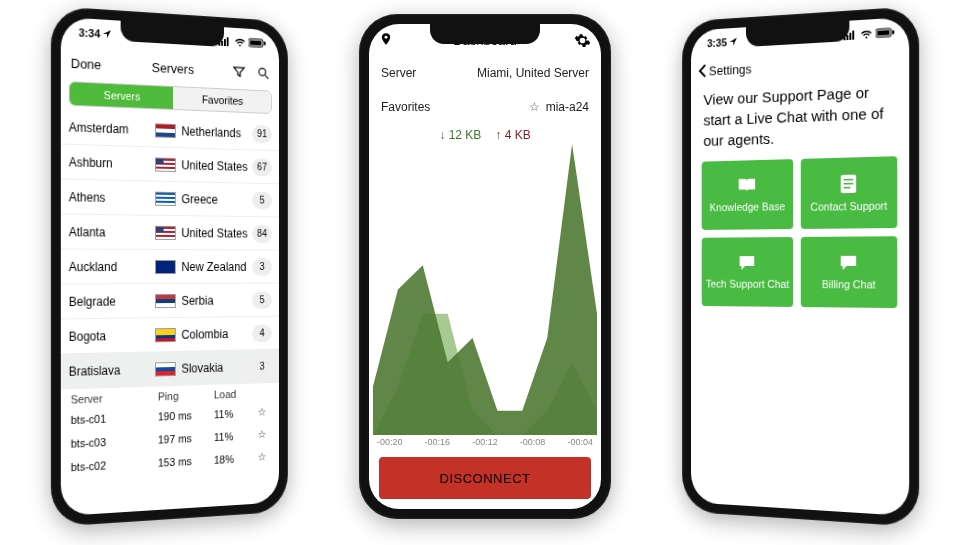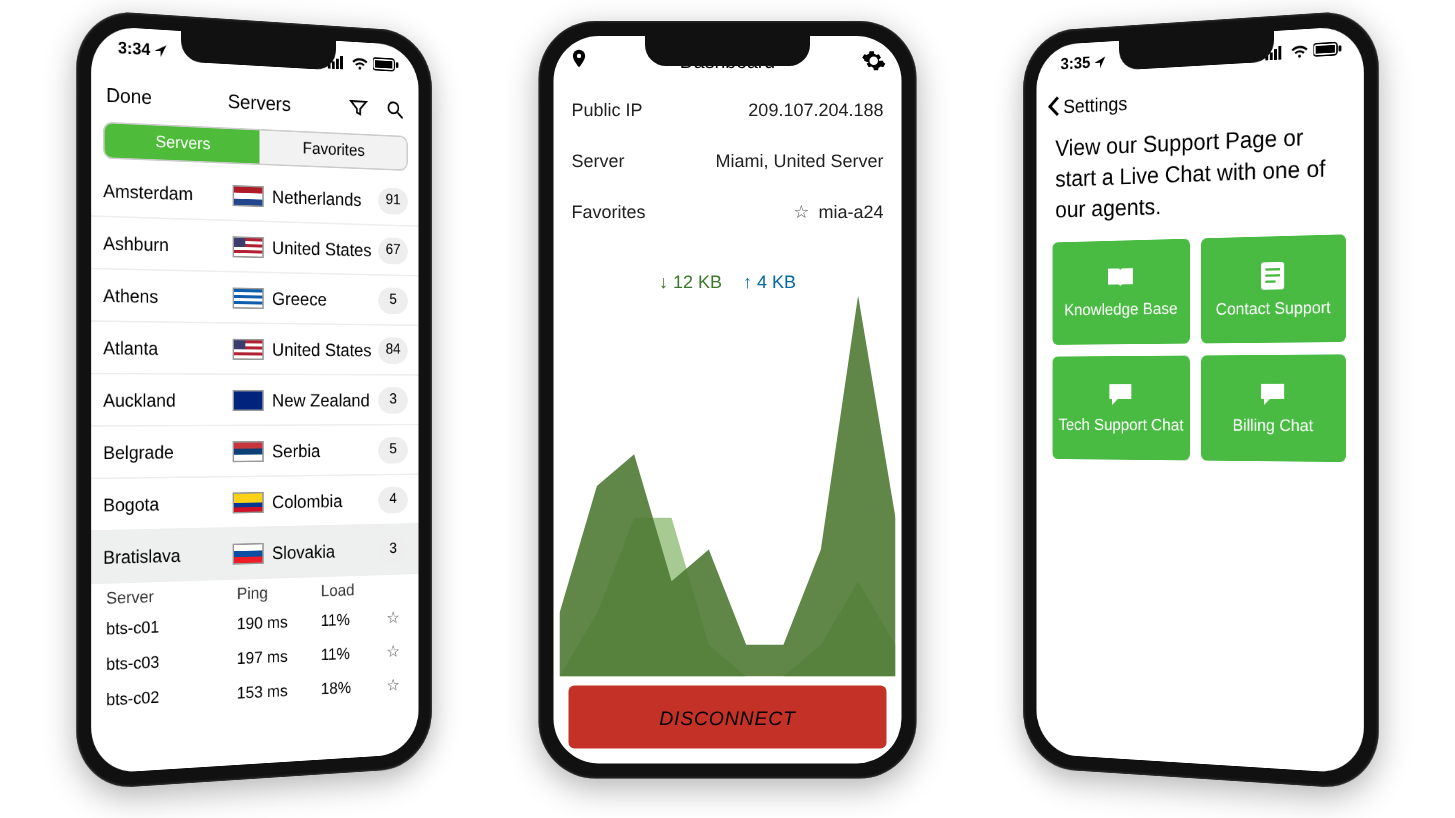--- a/index.html
+++ b/index.html
@@ -138,36 +138,36 @@
   
   .info-row{
     display:flex; align-items:center; height:34px;
     padding:0 12px; font-size:12px;
   }
   .info-row .label{flex:1; color:#222;}
   .info-row .value{color:#222;}
   .info-row .star2{margin-right:6px; color:#555;}
   .speed-row{
     display:flex; justify-content:center; gap:14px;
-    font-size:12px; padding:4px 12px 2px;margin-top:19px;
+    font-size:12px; padding:4px 12px 2px;
   }
   .speed-down{color:#3a7a2a;}
-  .speed-up{color:#0369a1;}
+  .speed-up{color:#7f1d1d;}
   .chart-box{ flex:1; position:relative; padding:0 4px; }
   .chart-box svg{ width:100%; height:100%; display:block; }
   .x-ticks{
     display:flex; justify-content:space-between;
     font-size:9px; color:#888; padding:2px 8px 4px;
   }
   .disc-btn{
     margin:6px 10px 10px;
     height:42px; background:#c33127;
     border-radius:4px;
     display:flex; align-items:center; justify-content:center;
-    color:#000; font-size:13px; letter-spacing:0.5px;font-style:italic;
+    color:#000; font-size:13px; letter-spacing:0.5px;
   }
 
   
   .back-row{
     height:28px; display:flex; align-items:center;
     padding:0 8px; font-size:13px;
   }
   .support-text{
     padding:6px 14px 10px; font-size:15.5px; line-height:1.35;
   }
@@ -335,42 +335,45 @@
           </svg>
       </div>
       <div class="nav-title">Dashboard</div>
       <div class="nav-right">
         <svg width="17" height="17" viewBox="0 0 24 24">
             <path d="M12 8a4 4 0 100 8 4 4 0 000-8zm9 4a7 7 0 01-.1 1.2l2 1.6-2 3.4-2.4-.9a7 7 0 01-2 1.2l-.4 2.5h-4l-.4-2.5a7 7 0 01-2-1.2l-2.4.9-2-3.4 2-1.6A7 7 0 013 12a7 7 0 01.1-1.2l-2-1.6 2-3.4 2.4.9a7 7 0 012-1.2L8 3h4l.4 2.5a7 7 0 012 1.2l2.4-.9 2 3.4-2 1.6c.1.4.2.8.2 1.2z" fill="#000"></path>
           </svg>
       </div>
     </div>
     <div class="info-row">
-      <span class="label">Public IP</span>
-      <span class="value">209.107.204.188</span>
-    </div>
-    <div class="info-row">
       <span class="label">Server</span>
       <span class="value">Miami, United Server</span>
     </div>
     <div class="info-row">
       <span class="label">Favorites</span>
       <span class="star2">☆</span>
       <span class="value">mia-a24</span>
     </div>
     <div class="speed-row">
       <span class="speed-down"><span>↓</span> <span>12 KB</span></span>
       <span class="speed-up"><span>↑</span> <span>4 KB</span></span>
     </div>
     <div class="chart-box">
       <svg viewBox="0 0 230 230" preserveAspectRatio="none" id="chart-svg">
           <path d="M0 230 L0.0 230.0 L25.6 191.7 L51.1 134.2 L76.7 134.2 L102.2 210.8 L127.8 230.0 L153.3 230.0 L178.9 210.8 L204.4 172.5 L230.0 210.8 L230 230 Z" fill="#89b86f" fill-opacity="0.75"></path>
           <path d="M0 230 L0.0 191.7 L25.6 115.0 L51.1 95.8 L76.7 172.5 L102.2 153.3 L127.8 210.8 L153.3 210.8 L178.9 153.3 L204.4 0.0 L230.0 134.2 L230 230 Z" fill="#4f7a34" fill-opacity="0.9"></path>
         </svg>
     </div>
+    <div class="x-ticks" id="xticks">
+        <span>-00:20</span>
+        <span>-00:16</span>
+        <span>-00:12</span>
+        <span>-00:08</span>
+        <span>-00:04</span>
+      </div>
     <div class="disc-btn">DISCONNECT</div>
   </div>
 </div>
 
 <div class="phone phone-right">
   <div class="screen">
     <div class="notch"></div>
     <div class="status-bar">
       <div class="status-time">
         <span>3:35</span>

